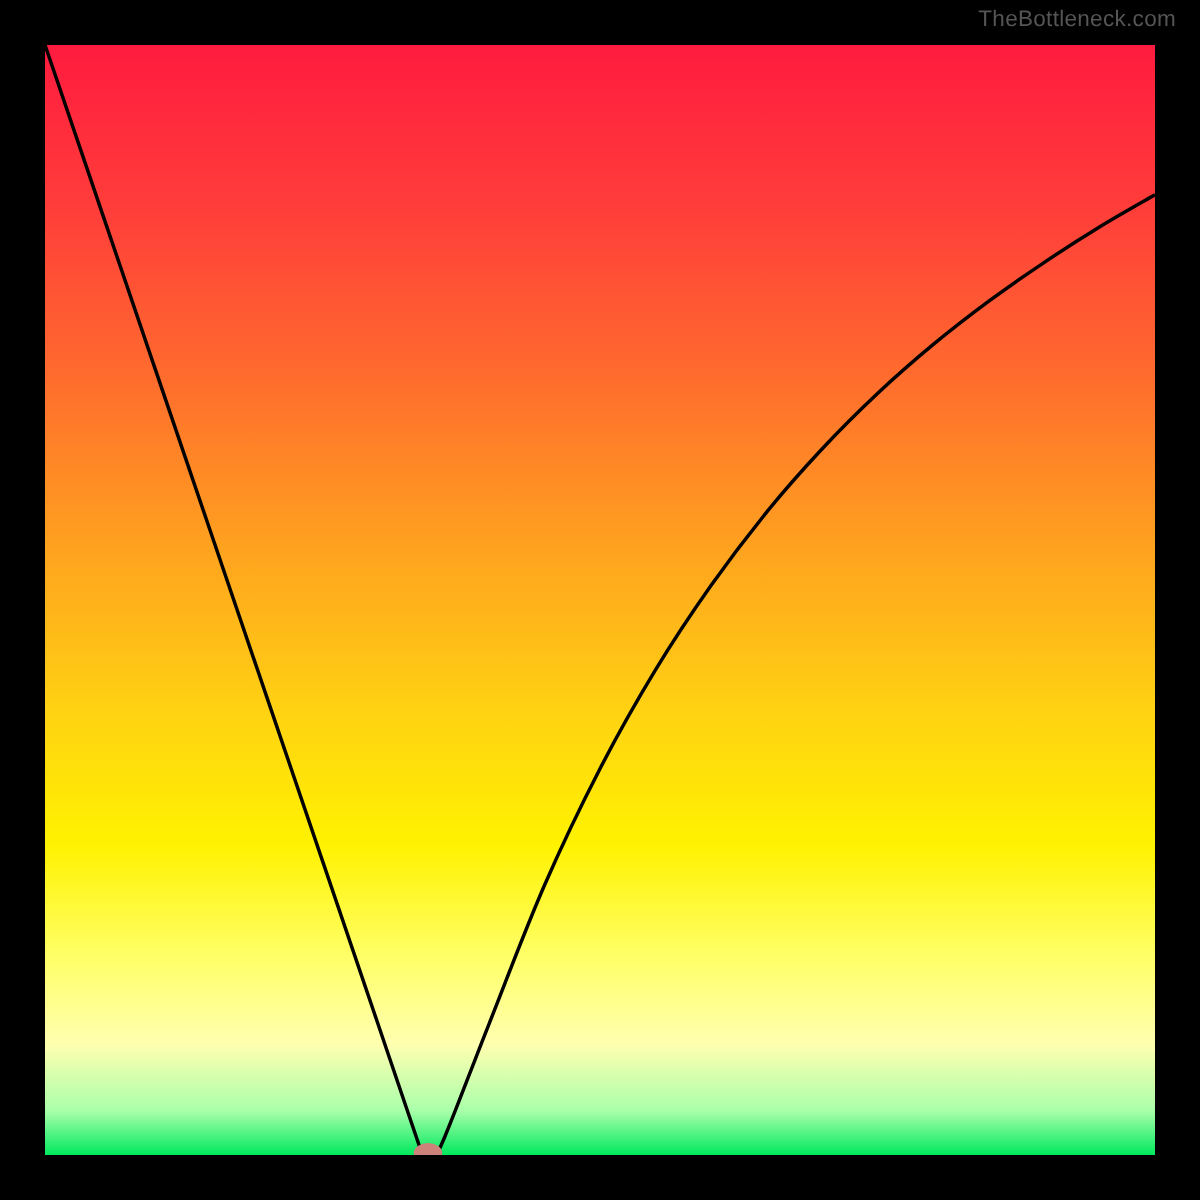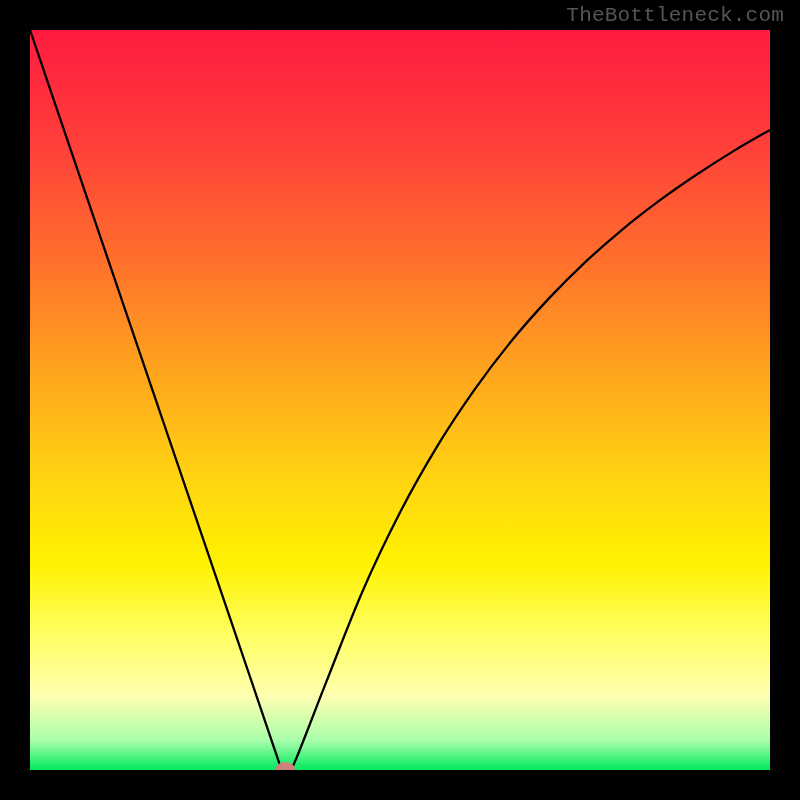--- a/index.html
+++ b/index.html
@@ -31,22 +31,22 @@
     top: 0; left: 0;
     width: 740px;
     height: 740px;
     display: block;
   }
   .watermark {
     position: absolute;
     top: 4px;
     right: 16px;
     color: #555555;
-    font-size: 21px;
-    font-family: Liberation Mono, monospace;
+    font-size: 15px;
+    font-family: Liberation Sans, sans-serif;
     letter-spacing: 0.2px;
   }
 </style>
 </head>
 <body>
 
 <div class="frame">
 
   <div class="plot-area">
     <svg class="plot-svg" viewBox="0 0 740 740" preserveAspectRatio="none">

